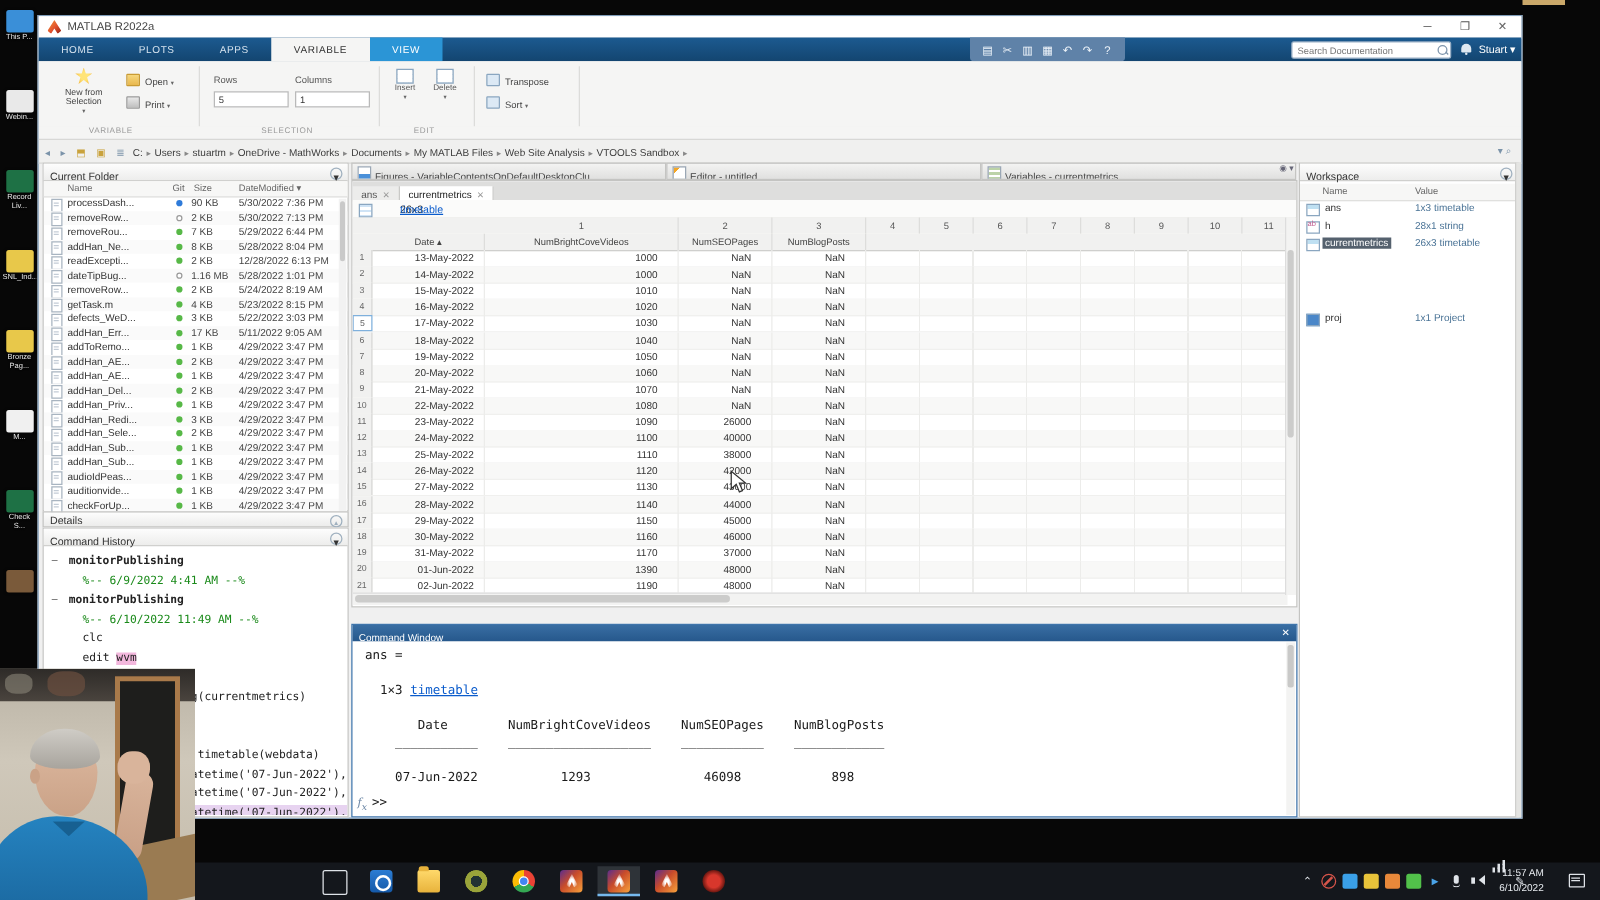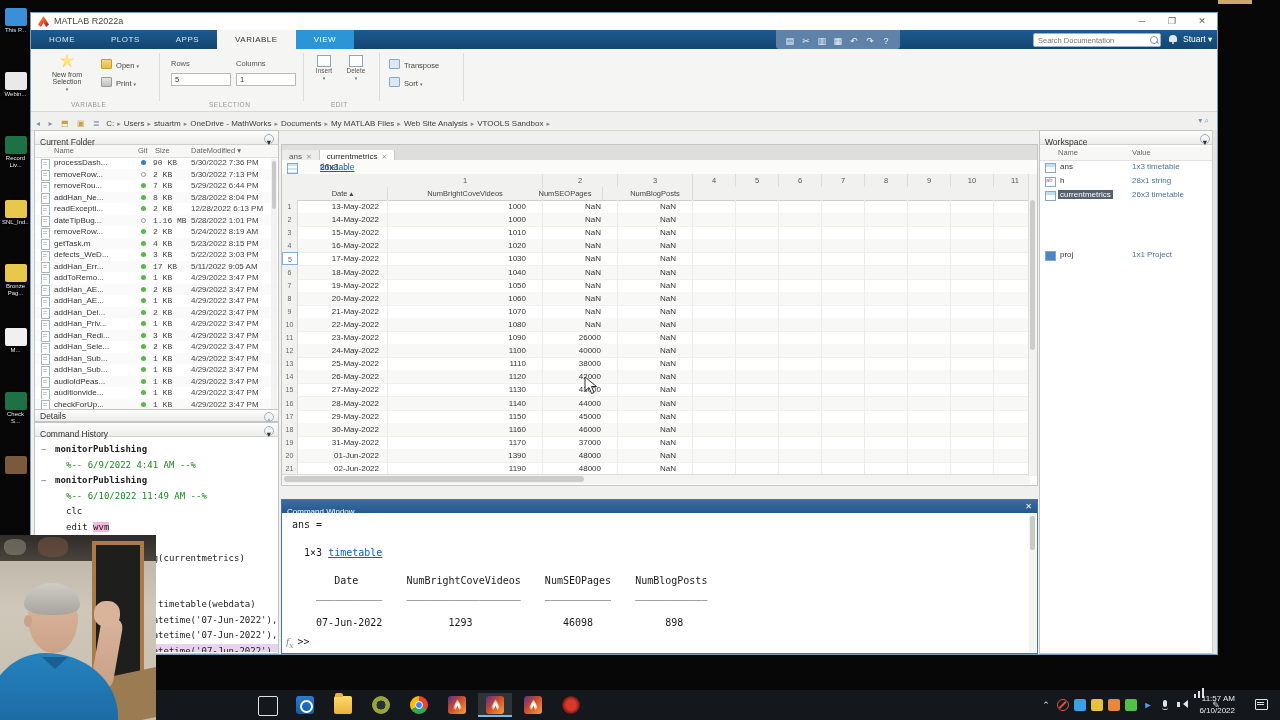--- a/index.html
+++ b/index.html
@@ -83,21 +83,21 @@
   .cf-head span{position:absolute;top:1px;}
   .cf-row{position:absolute;left:0;width:100%;height:11.5px;}
   .cf-row:nth-child(even){background:#fafafa;}
   .ficon{position:absolute;left:6px;top:1.5px;width:7px;height:9px;background:#fff;border:1px solid #a8b4c0;}
   .ficon:after{content:"";position:absolute;left:1px;top:2px;width:4px;height:1px;background:#c3ccd6;box-shadow:0 2px 0 #c3ccd6;}
   .fname{position:absolute;left:19px;top:1px;width:80px;font-size:8px;color:#333;white-space:nowrap;overflow:hidden;}
   .gitdot{position:absolute;left:106px;top:3px;width:5px;height:5px;border-radius:50%;}
   .git-green{background:#57b847;}
   .git-blue{background:#2f7bd9;}
   .git-open{background:#fff;border:1px solid #9a9a9a;box-sizing:border-box;}
-  .fsize{position:absolute;left:118px;top:1px;width:34px;font-size:8px;color:#444;font-family:Liberation Mono, monospace;}
+  .fsize{position:absolute;left:118px;top:1px;width:34px;font-size:8px;color:#444;}
   .fdate{position:absolute;left:156px;top:1px;width:72px;font-size:8px;color:#444;white-space:nowrap;}
   .cf-sb{position:absolute;right:1px;top:28px;width:6px;height:250px;background:#f2f2f2;}
   .cf-sb i{position:absolute;left:1px;top:2px;width:4px;height:48px;background:#c9c9c9;border-radius:2px;}
 
   .details-bar{position:absolute;left:3px;top:396px;width:245px;height:13px;background:linear-gradient(#fdfdfd,#ececeb);
                border:1px solid #c4c4c2;box-sizing:border-box;font-size:8.5px;color:#333;}
   .details-bar span{margin-left:5px;line-height:12px;}
   .details-bar .pmenu{top:2px;}
 
   
@@ -559,20 +559,26 @@
           <div class="ch-line command">monitorPublishing(currentmetrics)</div>
           <div class="ch-line command">clc</div>
           <div class="ch-line command">clear</div>
           <div class="ch-line command">currentmetrics = timetable(webdata)</div>
           <div class="ch-line command">currentmetrics(datetime('07-Jun-2022'),:)</div>
           <div class="ch-line command">currentmetrics(datetime('07-Jun-2022'),:)</div>
           <div class="ch-line selected">currentmetrics(datetime('07-Jun-2022'),:)</div>
         </div>
     </div>
 
+    <div id="doctabs" class="abs" style="left:250px;top:117px;width:757px;height:14px">
+        <div class="doctab" style="left: 0px; width: 252px;"><span class="dticon fig"></span><span>Figures - VariableContentsOnDefaultDesktopClu...</span></div>
+        <div class="doctab" style="left: 252px; width: 252px;"><span class="dticon edit"></span><span>Editor - untitled</span></div>
+        <div class="doctab" style="left: 504px; width: 252px;"><span class="dticon vars"></span><span>Variables - currentmetrics</span></div>
+        <div class="doctab-right">◉ ▾</div>
+      </div>
 
     <div class="ve">
       <div class="ve-subtabs" id="ve-subtabs"><span class="ve-tab">ans<span class="x">✕</span></span><span class="ve-tab active">currentmetrics<span class="x">✕</span></span></div>
       <div class="ve-info">
         <span class="tico"></span>
         <span>
             <span>26x3</span>
           <span class="tlink">timetable</span>
           </span>
       </div>
@@ -585,21 +591,21 @@
           <span class="hcell" style="left: 497px; width: 43px;">6</span>
           <span class="hcell" style="left: 540px; width: 43px;">7</span>
           <span class="hcell" style="left: 583px; width: 43px;">8</span>
           <span class="hcell" style="left: 626px; width: 43px;">9</span>
           <span class="hcell" style="left: 669px; width: 43px;">10</span>
           <span class="hcell" style="left: 712px; width: 43px;">11</span>
         </div>
       <div class="ve-namerow" id="ve-namerow">
           <span class="hcell name" style="left: 16px; width: 90px;">Date ▴</span>
           <span class="hcell name" style="left: 106px; width: 155px;">NumBrightCoveVideos</span>
-          <span class="hcell name" style="left: 246px; width: 75px;">NumSEOPages</span>
+          <span class="hcell name" style="left: 261px; width: 75px;">NumSEOPages</span>
           <span class="hcell name" style="left: 336px; width: 75px;">NumBlogPosts</span>
           <span class="hcell" style="left: 411px; width: 344px;"></span>
         </div>
       <div class="ve-body" id="ve-body">
           <div class="ve-row" style="top: 0px;">
             <span class="rn">1</span>
             <span class="vcell date" style="left: 16px; width: 90px;">13-May-2022</span>
             <span class="vcell" style="left: 106px; width: 155px;">1000</span>
             <span class="vcell" style="left: 261px; width: 75px;">NaN</span>
             <span class="vcell" style="left: 336px; width: 75px;">NaN</span>

